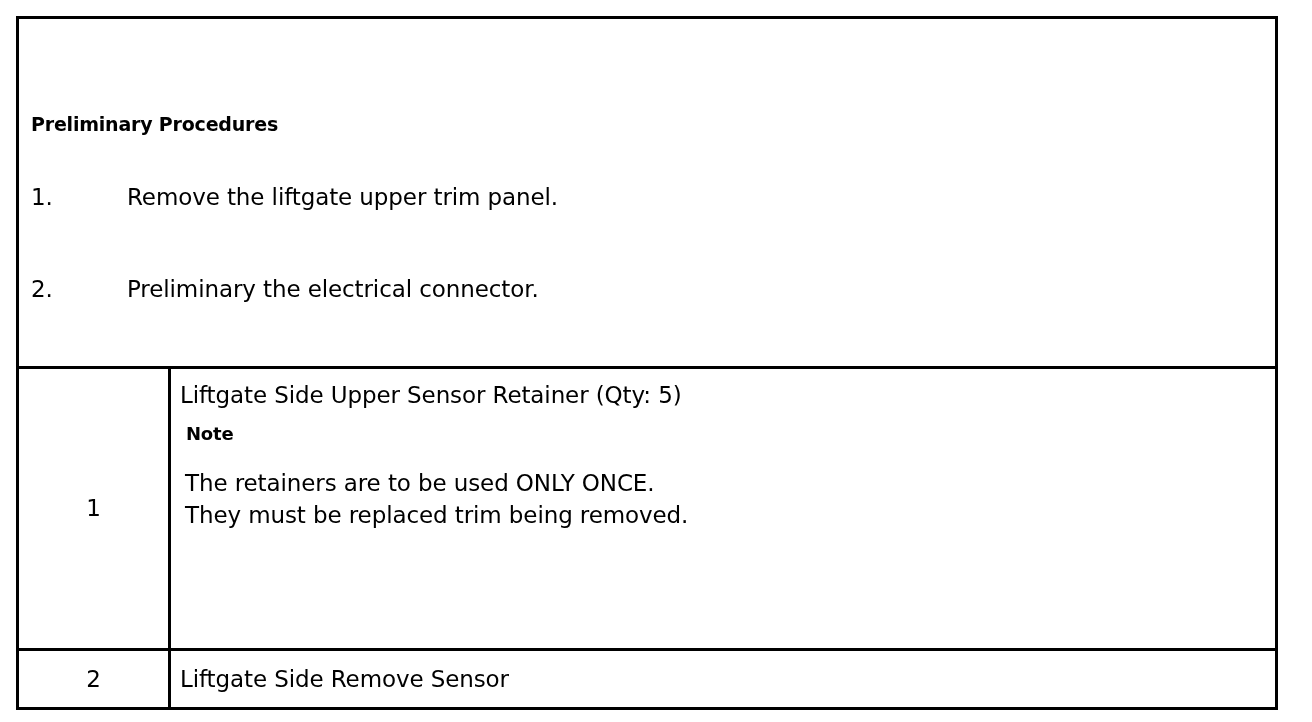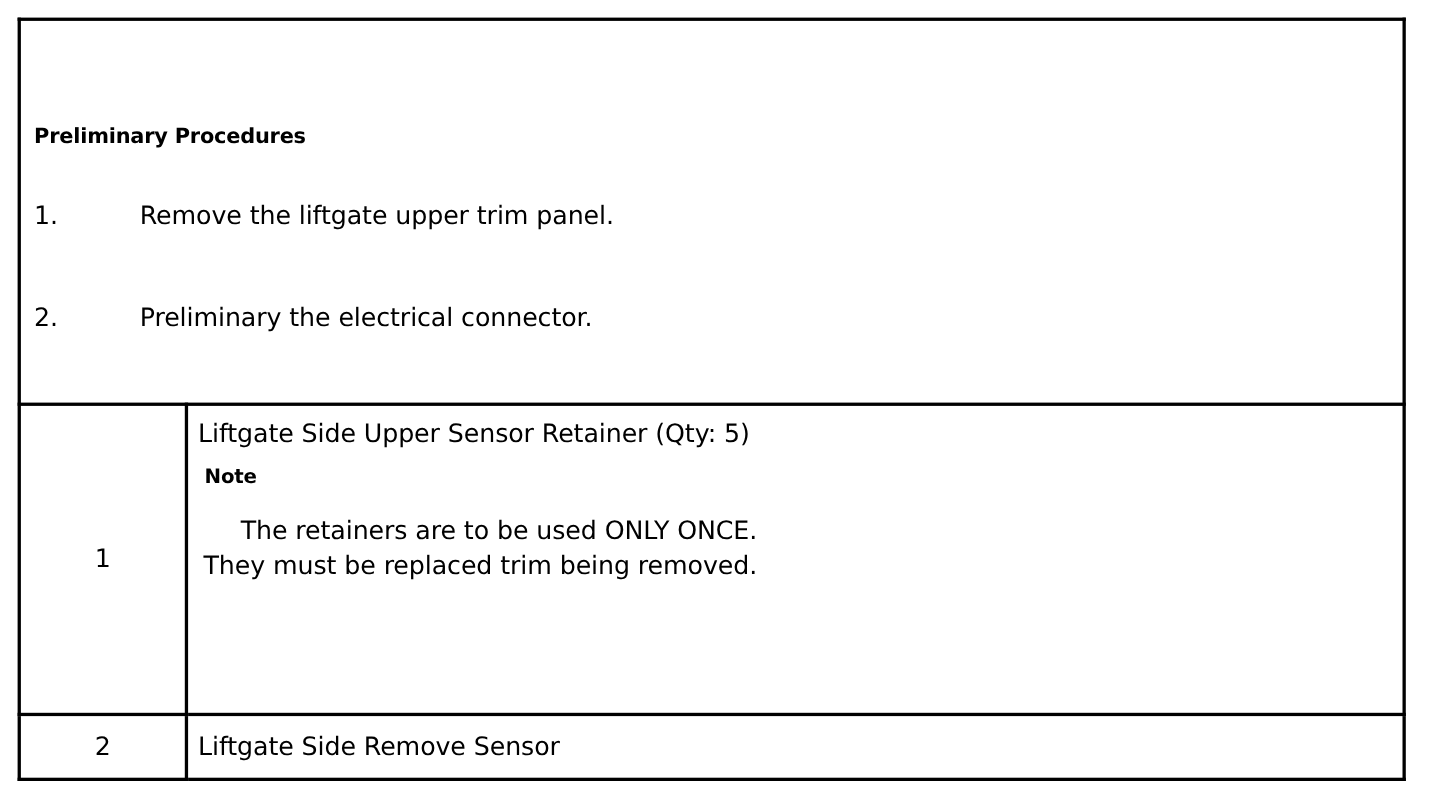--- a/index.html
+++ b/index.html
@@ -142,21 +142,20 @@
 
   .note-body {
     position: absolute;
     left: 14px;
     top: 98px;
     font-size: 23px;
     font-weight: normal;
     letter-spacing: -0.1px;
     line-height: 32px;
     white-space: nowrap;
-    text-align: right;
   }
 
   
   .row-2 td { height: 55px; }
 
   .row-2 .name-cell {
     vertical-align: middle;
     padding-left: 9px;
     font-size: 23px;
     font-weight: normal;

